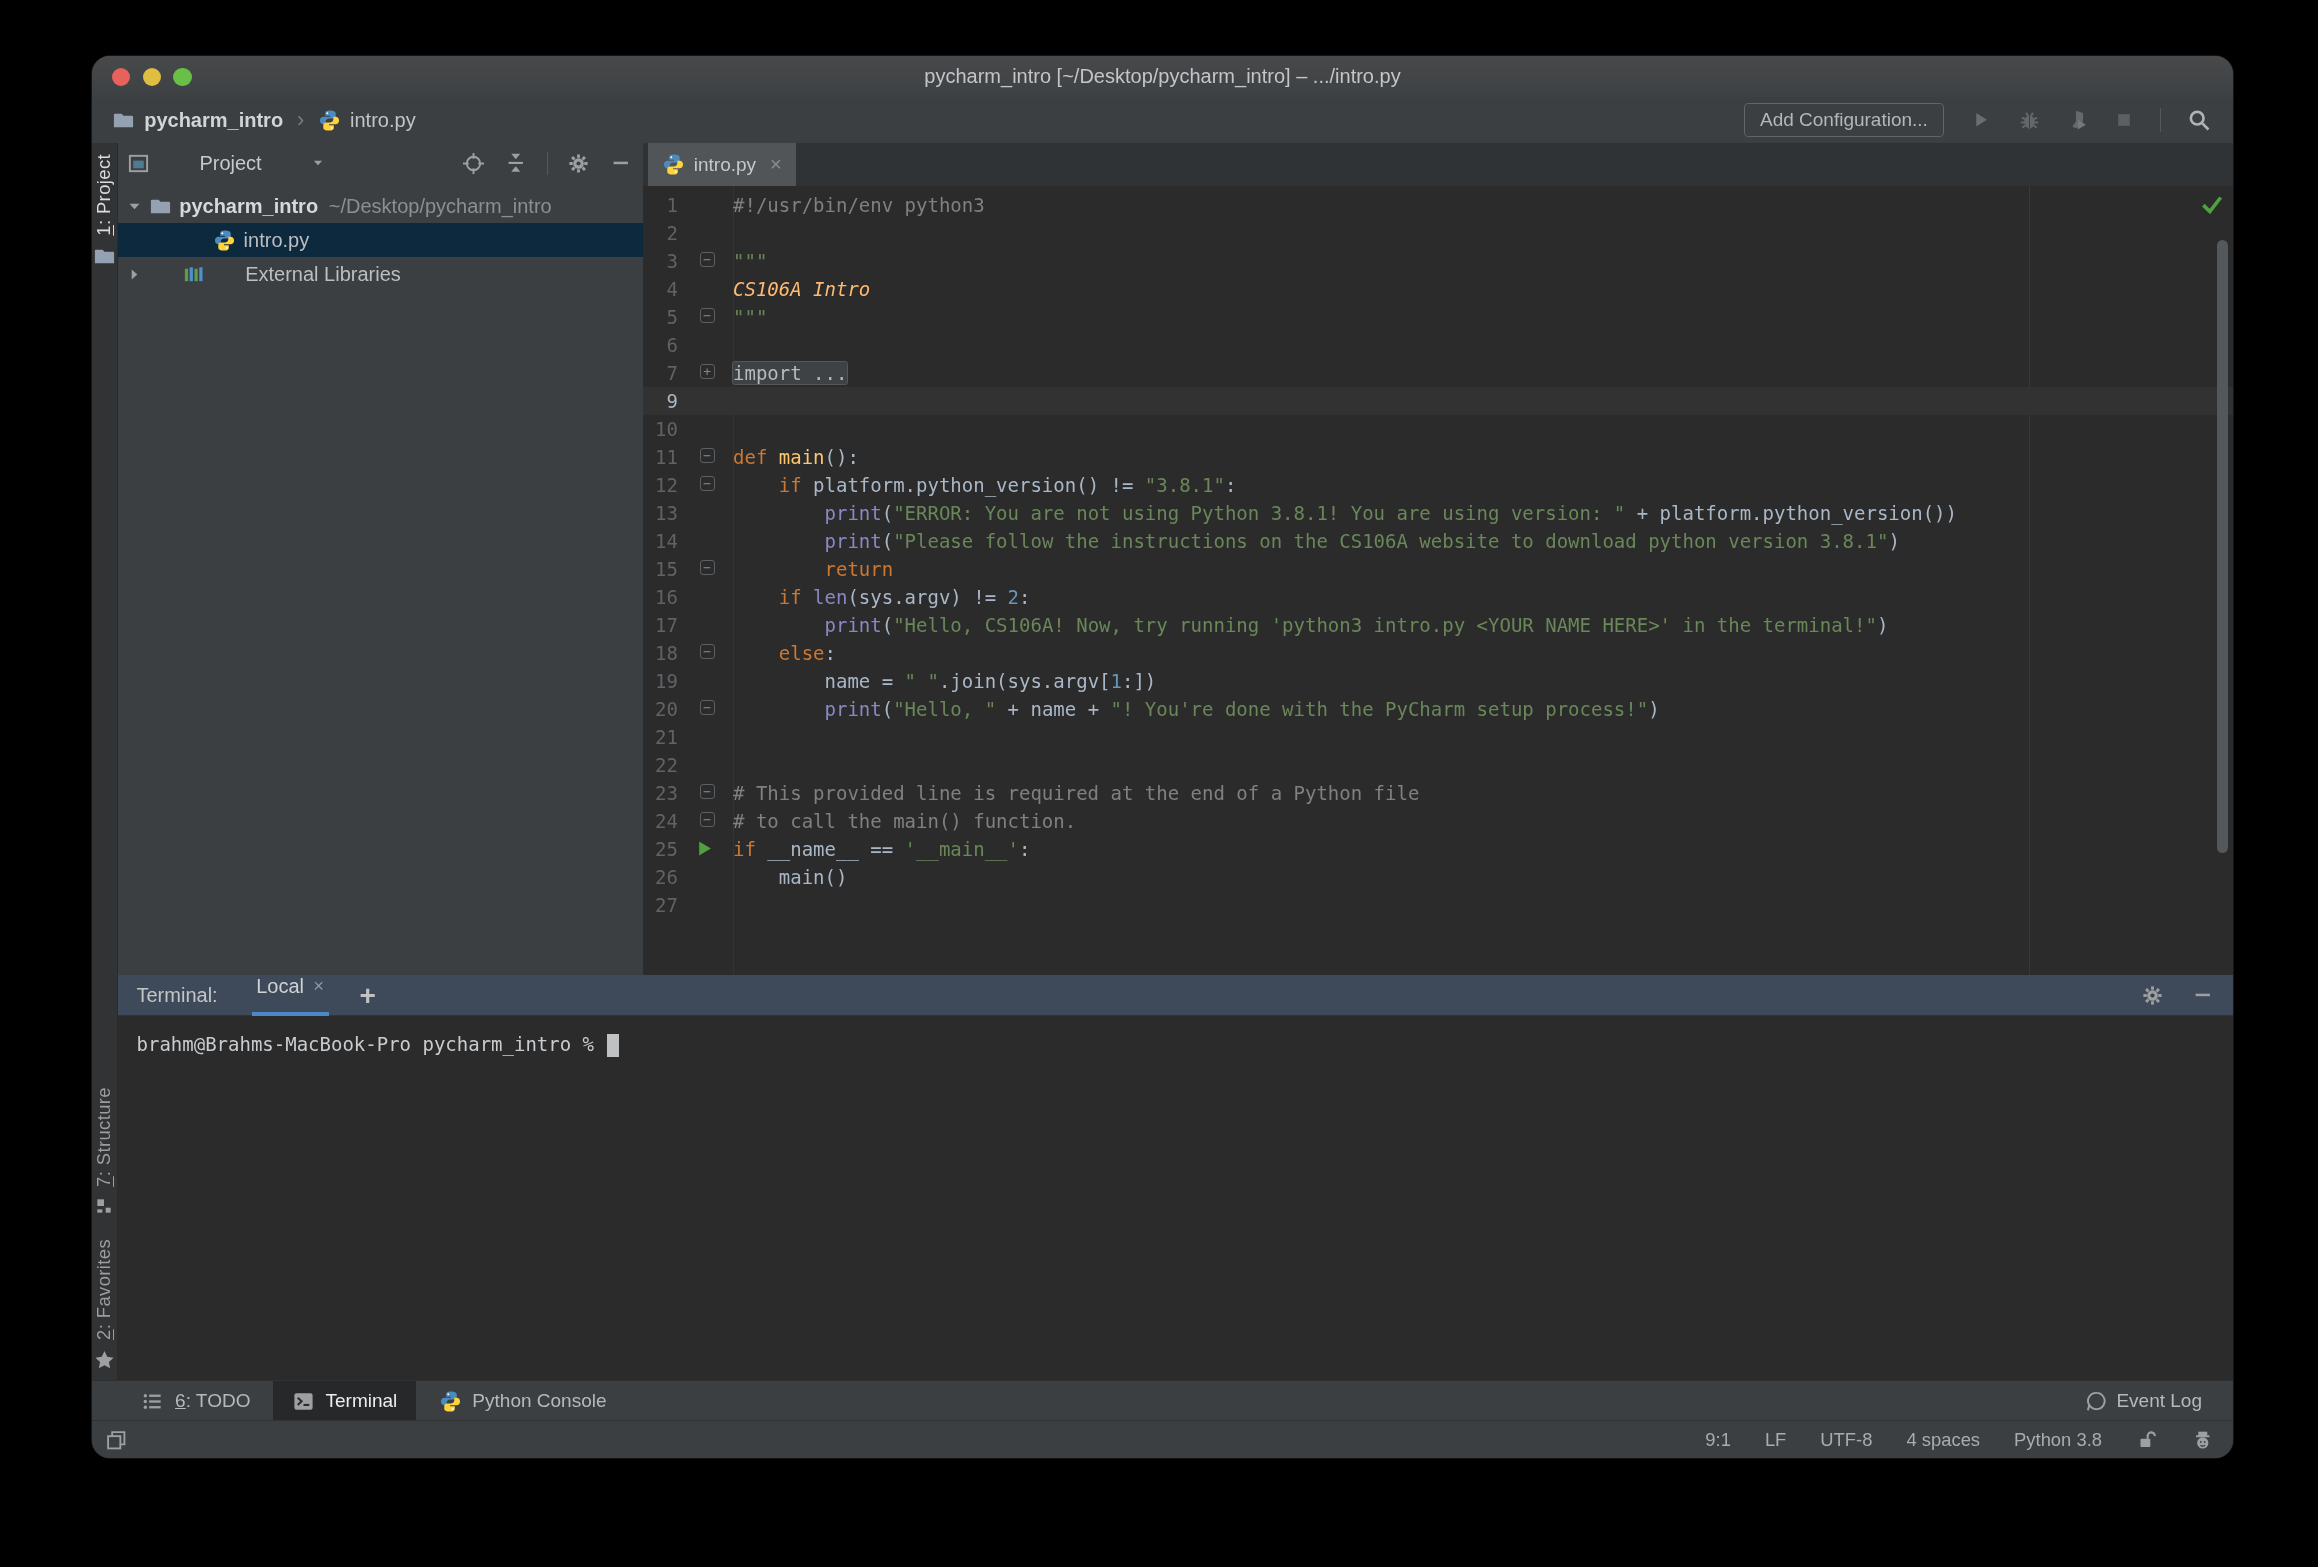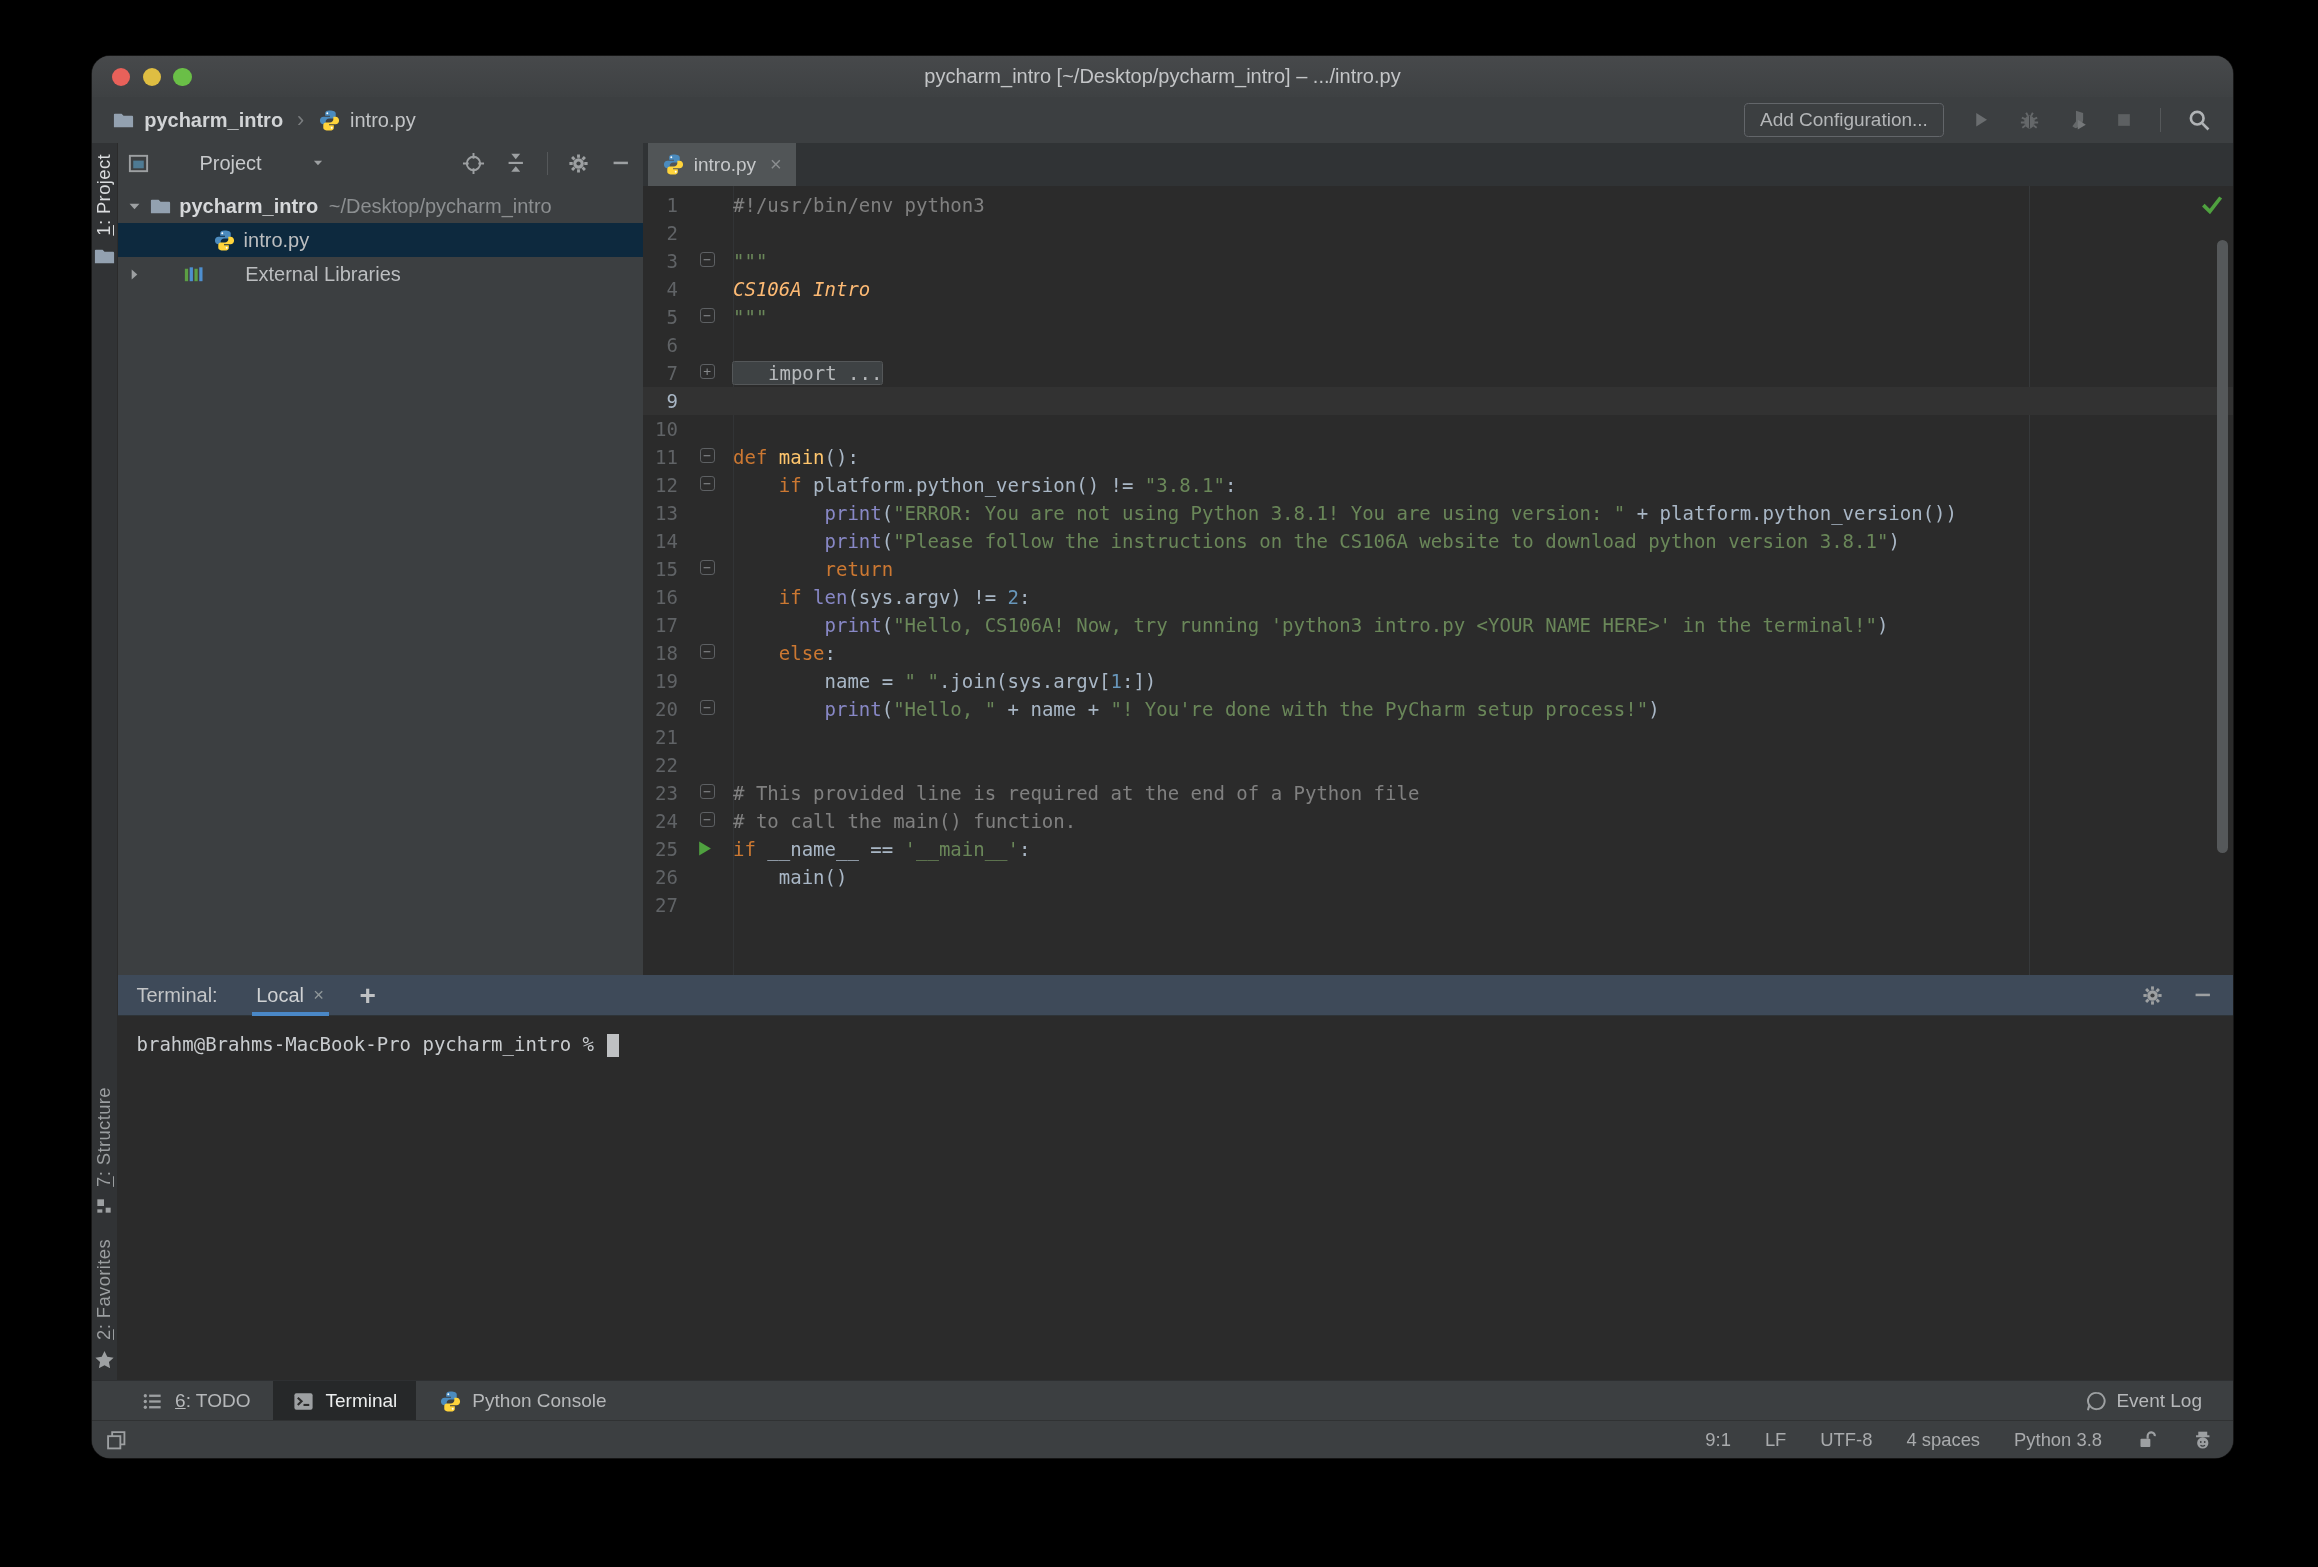--- a/index.html
+++ b/index.html
@@ -66,29 +66,29 @@
   .cl.caret .ln{color:#a9b7c6;}
   .gut{display:inline-block;width:55px;position:relative;height:28px;vertical-align:top;}
   .mk{position:absolute;left:21.5px;top:5.4px;width:15.3px;height:15.3px;border:0.8px solid #5e6164;border-radius:3.1px;
     color:#85888a;font-size:13px;line-height:14.6px;text-align:center;box-sizing:border-box;background:#2b2b2b;}
   .runarrow{position:absolute;left:18.4px;top:5.4px;width:17px;height:17px;}
   .ct{color:#a9b7c6;}
   .tk-tx{color:#a9b7c6}.tk-cm{color:#808080}.tk-st{color:#6a8759}
   .tk-sti{color:#fdba74;font-style:italic}
   .tk-stu{color:#6a8759;}
   .tk-kw{color:#cc7832}.tk-fn{color:#ffc66d}.tk-bi{color:#8888c6}.tk-nu{color:#6897bb}
-  .tk-fold{color:#b7babc;background:#3e4244;outline:0.8px solid #545759;border-radius:1.5px;padding-left:35px;}
+  .tk-fold{color:#b7babc;background:#3e4244;outline:0.8px solid #545759;border-radius:1.5px;}
   .scrollthumb{position:absolute;right:4.6px;top:54px;width:11.5px;height:613px;background:#55585a;border-radius:6.1px;}
   .inspectok{position:absolute;right:7.7px;top:4.6px;}
   
   .terminal{position:absolute;left:24.5px;top:919px;right:0;height:405px;}
   .thead{position:absolute;left:0;top:0;right:0;height:41px;background:#3e4a59;border-bottom:0.8px solid #2e3438;
     display:flex;align-items:center;padding:0 20px;box-sizing:border-box;}
   .thead-label{font-size:20px;color:#c3c5c7;}
-  .ttab{position:relative;height:41px;display:flex;align-items:center;gap:9.2px;margin-left:34px;padding:0 4.6px;
+  .ttab{position:relative;height:41px;display:flex;gap:9.2px;margin-left:34px;padding:0 4.6px;
     font-size:20px;color:#cfd1d3;}
   .ttab::after{content:"";position:absolute;left:0;right:0;bottom:0;height:3.8px;background:#4a88c7;}
   .ttab .close{color:#8f9799;font-size:18.4px;}
   .tplus{margin-left:31px;color:#c0c2c4;font-size:28px;font-weight:bold;line-height:23px;}
   .thead-icons{margin-left:auto;display:flex;align-items:center;gap:28px;}
   .tbody{position:absolute;left:0;top:41px;right:0;bottom:0;background:#2b2b2b;}
   .prompt{position:absolute;left:20px;top:17px;font-family:"DejaVu Sans Mono",monospace;font-size:19px;color:#c9cccf;white-space:pre;}
   .cursor{display:inline-block;width:12.3px;height:23px;background:#bfc1c3;vertical-align:middle;margin-left:1.5px;}
   
   .twbar{position:absolute;left:0;right:0;top:1324px;height:40px;background:#3c3f41;border-top:0.8px solid #2e3032;

